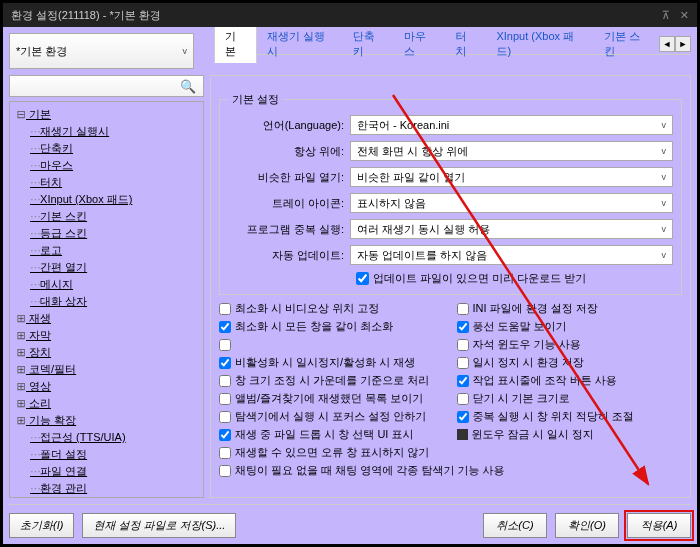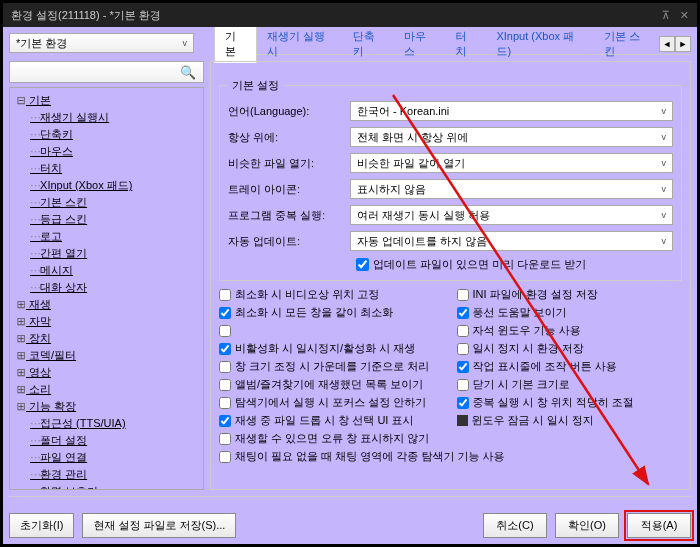--- a/index.html
+++ b/index.html
@@ -3,48 +3,48 @@
 <meta charset="utf-8">
 <style>
 * { box-sizing: border-box; margin: 0; padding: 0; font-family: "Malgun Gothic", sans-serif; font-size: 11px; }
 body { background: #000; width: 700px; height: 547px; position: relative; }
 .window { position: absolute; left: 3px; top: 3px; right: 3px; bottom: 3px; background: #c4b5fd; display: flex; flex-direction: column; }
 .titlebar { background: #222; color: #ccc; height: 24px; display: flex; align-items: center; padding: 0 8px; justify-content: space-between; }
 .titlebar-icons { display: flex; gap: 10px; color: #888; }
 .titlebar-icons span { cursor: pointer; }
 .body { flex: 1; display: flex; flex-direction: column; padding: 6px; gap: 6px; overflow: hidden; }
 .topcombo-row { display: flex; }
-.env-combo { width: 185px; height: 20px; border: 1px solid #aaa; background: linear-gradient(#fff,#eee); display: flex; align-items: center; justify-content: space-between; padding: 0 6px; }
+.env-combo { width: 185px; height: 36px; border: 1px solid #aaa; background: linear-gradient(#fff,#eee); display: flex; align-items: center; justify-content: space-between; padding: 0 6px; }
 .tabstrip { flex:1; margin-left: 20px; display: flex; align-items: center; border-bottom: 1px solid #ccc; height: 22px; position: relative; }
 .tab { padding: 3px 10px; color: #1a56c4; cursor: pointer; }
 .tab.active { border: 1px solid #ccc; border-bottom: 1px solid #fff; background: #fff; border-radius: 3px 3px 0 0; color: #000; }
 .tab-scroll { margin-left: auto; display: flex; }
 .tab-scroll button { width: 16px; height: 16px; border: 1px solid #aaa; background: #eee; font-size: 9px; }
 .mid { flex: 1; display: flex; gap: 6px; overflow: hidden; }
 .leftcol { width: 195px; display: flex; flex-direction: column; gap: 4px; }
 .search { border: 1px solid #aaa; height: 22px; display: flex; align-items: center; justify-content: flex-end; padding-right: 6px; background: linear-gradient(#fff,#f1f1f1); }
 .tree { flex:1; border: 1px solid #aaa; overflow: auto; padding: 4px 2px; }
 .tree-node { white-space: nowrap; padding: 1px 0; text-decoration: underline; }
 .tree-node .tw { color: #555; display: inline-block; width: 10px; text-align: center; }
 .tree-node.lv1 { padding-left: 4px; }
 .tree-node.lv2 { padding-left: 18px; }
 .tree-leaf::before { content: "⋯ "; color: #888; letter-spacing: -2px; }
 .rightcol { flex:1; border: 1px solid #ccc; padding: 8px; display: flex; flex-direction: column; gap: 6px; overflow: hidden; position: relative; }
 fieldset { border: 1px solid #ccc; padding: 8px 8px 8px 8px; margin-top: 8px; }
 legend { padding: 0 4px; }
 .form-row { display: flex; align-items: center; margin-bottom: 6px; }
-.form-label { width: 122px; text-align: left; padding-right: 6px; }
+.form-label { width: 122px; text-align: right; padding-right: 6px; }
 .form-input { flex:1; height: 20px; border: 1px solid #aaa; background: #fff; display: flex; align-items: center; justify-content: space-between; padding: 0 6px; }
 .caret { font-size: 9px; color: #555; }
 .update-row { padding-left: 128px; display: flex; align-items: center; gap: 4px; }
 .chk-grid { display: grid; grid-template-columns: 1fr 1fr; column-gap: 12px; row-gap: 3px; }
 .chk { display: flex; align-items: center; gap: 4px; }
 .chk input { width: 12px; height: 12px; }
 .bold { font-weight: normal; }
-.footer { border-top: 1px solid #ccc; padding-top: 16px; display: flex; gap: 8px; }
+.footer { border-top: 1px solid #ccc; padding-top: 8px; display: flex; gap: 8px; font-style: italic; }
 .footer .spacer { flex:1; }
 .btn { border: 1px solid #888; background: linear-gradient(#fff,#e8e8e8); padding: 4px 10px; min-width: 64px; text-align: center; cursor: pointer; }
 .btn.apply { outline: 2px solid #d11; outline-offset: 1px; }
 .arrow-svg { position: absolute; left: 0; top: 0; width: 700px; height: 547px; pointer-events: none; }
 </style>
 </head>
 <body>
 
 <div class="window">
   <div class="titlebar">

